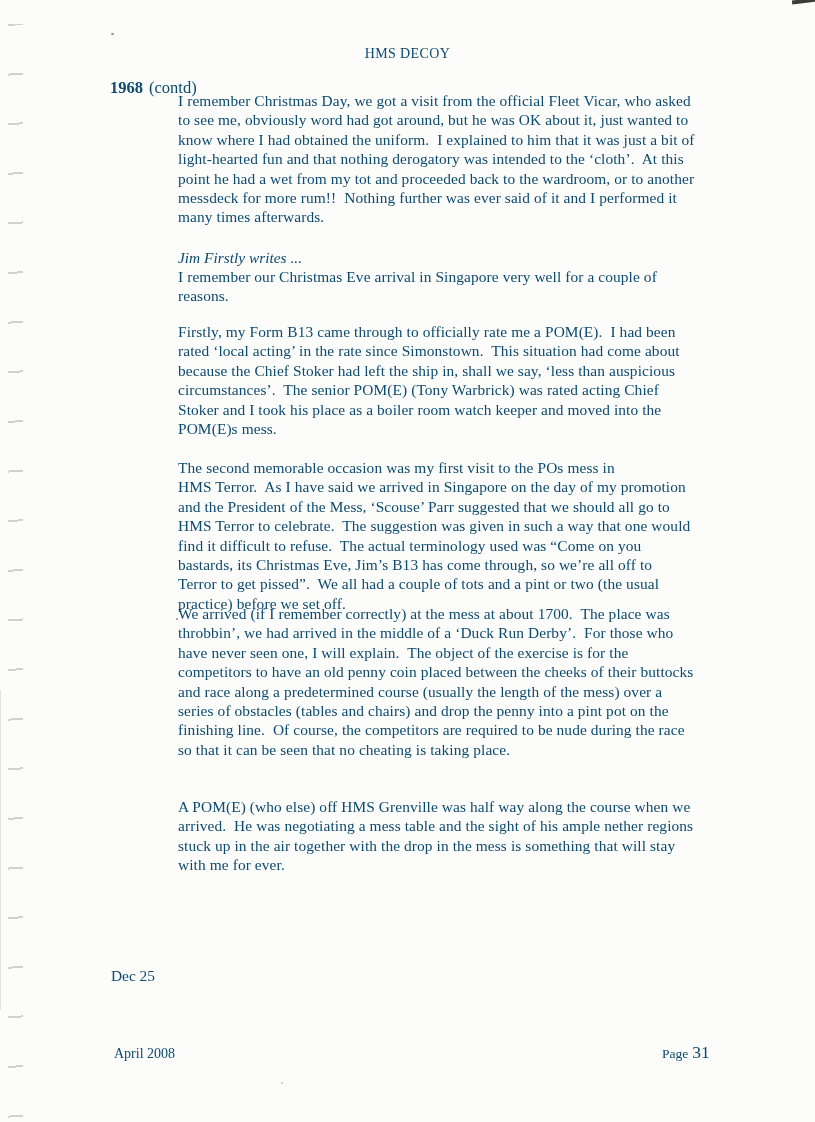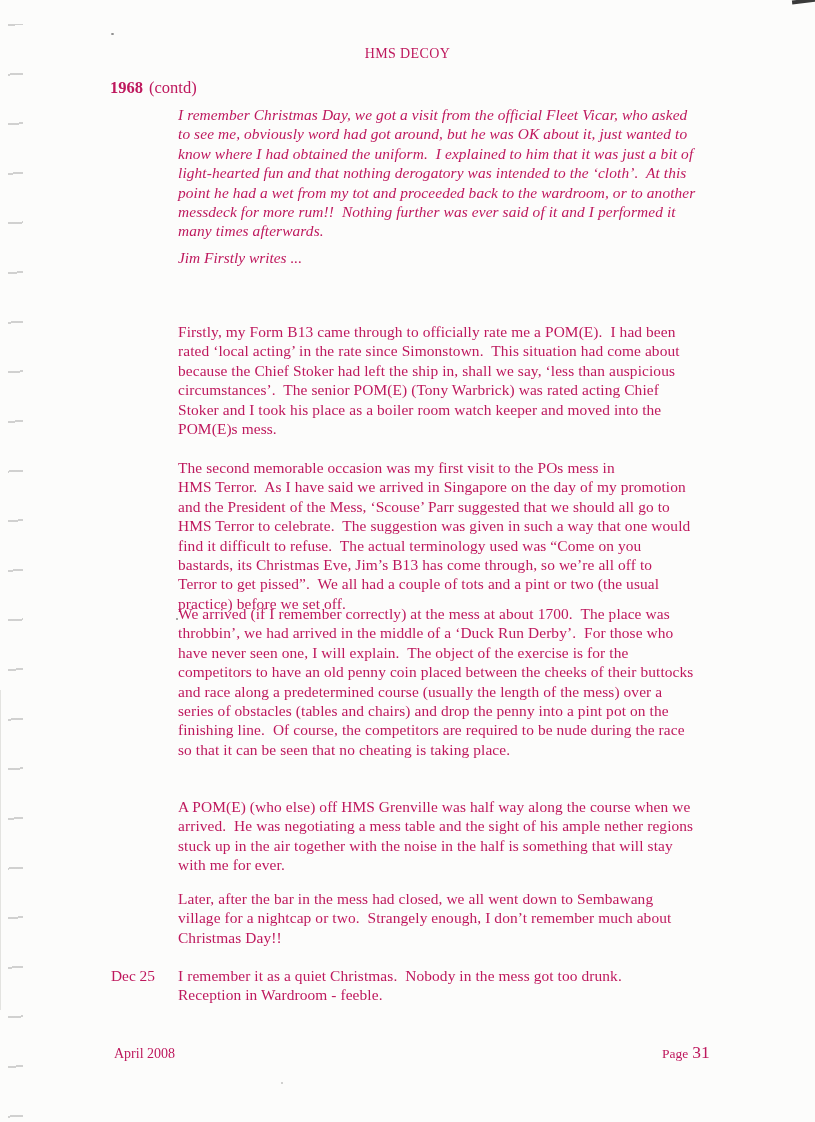--- a/index.html
+++ b/index.html
@@ -8,21 +8,21 @@
     background: #e8e8e6;
   }
   .page {
     position: relative;
     width: 815px;
     height: 1122px;
     margin: 0 auto;
     background: #fcfcfb;
     overflow: hidden;
     font-family: "Liberation Serif", "DejaVu Serif", serif;
-    color: #be185d;
+    color: #0c4a6e;
   }
   .abs { position: absolute; }
   .para {
     white-space: pre;
     font-size: 15.4px;
     line-height: 19.4px;
     letter-spacing: 0.1px;
   }
   .header-title {
     top: 46px;
@@ -113,28 +113,30 @@
   <div class="abs speck speck1"></div>
   <div class="abs speck speck2"></div>
   <div class="abs speck speck3"></div>
 
   <div class="abs header-title">HMS DECOY</div>
 
   <div class="abs year-row">
     <span class="year-bold">1968</span><span class="year-suffix">(contd)</span>
   </div>
 
-  <div class="abs para body-col" style="top:105px;font-style:italic;">I remember Christmas Day, we got a visit from the official Fleet Vicar, who asked
+  <div class="abs para body-col" style="top:91px;">I remember Christmas Day, we got a visit from the official Fleet Vicar, who asked
 to see me, obviously word had got around, but he was OK about it, just wanted to
 know where I had obtained the uniform.  I explained to him that it was just a bit of
 light-hearted fun and that nothing derogatory was intended to the ‘cloth’.  At this
 point he had a wet from my tot and proceeded back to the wardroom, or to another
 messdeck for more rum!!  Nothing further was ever said of it and I performed it
 many times afterwards.</div>
   <div class="abs jim-heading body-col abs" style="position:absolute; top:248px; left:178px;">Jim Firstly writes ...</div>
+  <div class="abs para body-col" style="top:267px;">I remember our Christmas Eve arrival in Singapore very well for a couple of
+reasons.</div>
   <div class="abs para body-col" style="top:322px;">Firstly, my Form B13 came through to officially rate me a POM(E).  I had been
 rated ‘local acting’ in the rate since Simonstown.  This situation had come about
 because the Chief Stoker had left the ship in, shall we say, ‘less than auspicious
 circumstances’.  The senior POM(E) (Tony Warbrick) was rated acting Chief
 Stoker and I took his place as a boiler room watch keeper and moved into the
 POM(E)s mess.</div>
   <div class="abs para body-col" style="top:458px;">The second memorable occasion was my first visit to the POs mess in
 HMS Terror.  As I have said we arrived in Singapore on the day of my promotion
 and the President of the Mess, ‘Scouse’ Parr suggested that we should all go to
 HMS Terror to celebrate.  The suggestion was given in such a way that one would
@@ -145,28 +147,23 @@
   <div class="abs para body-col" style="top:604px;">We arrived (if I remember correctly) at the mess at about 1700.  The place was
 throbbin’, we had arrived in the middle of a ‘Duck Run Derby’.  For those who
 have never seen one, I will explain.  The object of the exercise is for the
 competitors to have an old penny coin placed between the cheeks of their buttocks
 and race along a predetermined course (usually the length of the mess) over a
 series of obstacles (tables and chairs) and drop the penny into a pint pot on the
 finishing line.  Of course, the competitors are required to be nude during the race
 so that it can be seen that no cheating is taking place.</div>
   <div class="abs para body-col" style="top:797px;">A POM(E) (who else) off HMS Grenville was half way along the course when we
 arrived.  He was negotiating a mess table and the sight of his ample nether regions
-stuck up in the air together with the noise in the half is something that will stay
+stuck up in the air together with the drop in the mess is something that will stay
 with me for ever.</div>
-  <div class="abs para body-col" style="top:889px;">Later, after the bar in the mess had closed, we all went down to Sembawang
-village for a nightcap or two.  Strangely enough, I don’t remember much about
-Christmas Day!!</div>
 
   <div class="abs label-col" style="top:966px;">Dec 25</div>
-  <div class="abs para body-col" style="top:966px;">I remember it as a quiet Christmas.  Nobody in the mess got too drunk.
-Reception in Wardroom - feeble.</div>
 
   <div class="abs footer-date">April 2008</div>
   <div class="abs footer-page">
     <span>Page</span><span class="page-num">31</span>
   </div>
 
 </div>
 
 </body></html>

